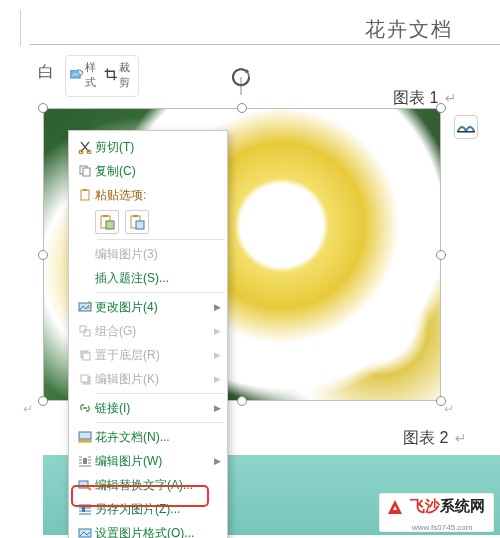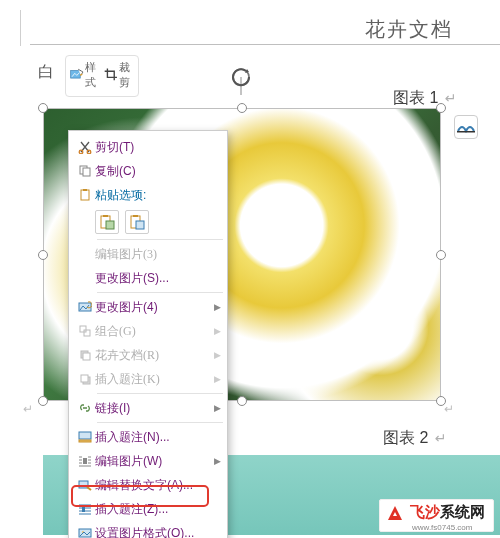--- a/index.html
+++ b/index.html
@@ -148,22 +148,22 @@
     padding: 0 6px 0 6px;
     white-space: nowrap;
   }
   .ctx .icon {
     width: 20px;
     display: flex;
     align-items: center;
     justify-content: center;
     flex-shrink: 0;
   }
-  .ctx .lbl { flex: 1; color: #701a75; }
-  .ctx .disabled .lbl { color: #b0b0b0; font-family: Liberation Serif, serif; }
+  .ctx .lbl { flex: 1; color: #15803d; }
+  .ctx .disabled .lbl { color: #b0b0b0; }
   .ctx .arrow {
     width: 8px;
     color: #888;
     font-size: 9px;
     text-align: right;
   }
   .ctx .sep {
     height: 1px;
     background: #e2e2e2;
     margin: 2px 4px 2px 28px;
@@ -188,21 +188,21 @@
     border-radius: 2px;
     display: flex;
     align-items: center;
     justify-content: center;
   }
   .watermark {
     position: absolute;
     right: 6px;
     bottom: 6px;
     background: #fff;
-    padding: 3px 8px 9px 6px;
+    padding: 3px 8px 15px 6px;
     border: 1px solid #eee;
     border-radius: 2px;
     display: flex;
     align-items: center;
     gap: 6px;
     font-size: 15px;
   }
   .watermark .fei { color: #e03126; font-weight: 700; }
   .watermark .sha { color: #222; font-weight: 700; }
   .watermark .sub {
@@ -274,21 +274,21 @@
     <svg viewBox="0 0 18 12">
       <path d="M1 10 Q5 2 9 10 Q13 2 17 10" stroke="#3a7db0" stroke-width="2" fill="none"></path>
       <rect x="0" y="10" width="18" height="1.5" fill="#333"></rect>
     </svg>
   </div>
 </div>
 
 <div class="small-anchor" style="left:23px; top:402px;">↵</div>
 <div class="small-anchor" style="left:444px; top:402px;">↵</div>
 
-<div class="caption" style="left:383px; top:428px;">
+<div class="caption" style="left:403px; top:428px;">
   <span>图表</span>
   <span class="num">2</span>
   <span class="pilcrow">↵</span>
 </div>
 
 <div class="sel-frame img2" style="border:none;">
   <div class="img2inner"></div>
 </div>
 
 <div class="ctx">
@@ -311,21 +311,21 @@
     </span>
     <span class="lbl">复制(C)</span>
   </div>
   <div class="row">
     <span class="icon">
       <svg width="14" height="14" viewBox="0 0 14 14">
           <rect x="3" y="2" width="8" height="10" fill="#fff" stroke="#c8902a"></rect>
           <rect x="5" y="1" width="4" height="2" fill="#c8902a"></rect>
         </svg>
     </span>
-    <span class="lbl" style="color:#0369a1;">粘贴选项:</span>
+    <span class="lbl" style="color:#a16207;">粘贴选项:</span>
   </div>
   <div class="paste-inner">
     <div class="paste-opt">
       <svg width="16" height="16" viewBox="0 0 16 16">
           <rect x="2" y="2" width="9" height="12" fill="#fff" stroke="#c8902a"></rect>
           <rect x="4" y="1" width="5" height="2" fill="#c8902a"></rect>
           <rect x="7" y="7" width="8" height="8" fill="#b7d7a8" stroke="#5a8a4a"></rect>
         </svg>
     </div>
     <div class="paste-opt">
@@ -336,21 +336,21 @@
         </svg>
     </div>
   </div>
   <div class="sep"></div>
   <div class="row disabled">
     <span class="icon"></span>
     <span class="lbl">编辑图片(3)</span>
   </div>
   <div class="row">
     <span class="icon"></span>
-    <span class="lbl">更改图片(S)...</span>
+    <span class="lbl">插入题注(S)...</span>
   </div>
   <div class="sep"></div>
   <div class="row">
     <span class="icon">
       <svg width="14" height="14" viewBox="0 0 14 14">
           <rect x="1" y="3" width="12" height="8" fill="#cfe4f3" stroke="#3a7db0"></rect>
           <path d="M2 10 L5 6 L8 9 L11 5" stroke="#3a7db0" fill="none"></path>
           <path d="M10 2 a3 3 0 1 1 -1 5" stroke="#c8902a" fill="none"></path>
         </svg>
     </span>
@@ -367,52 +367,52 @@
     <span class="lbl">组合(G)</span>
     <span class="arrow" style="color:#ccc;">▶</span>
   </div>
   <div class="row disabled">
     <span class="icon">
       <svg width="14" height="14" viewBox="0 0 14 14">
           <rect x="3" y="3" width="7" height="7" fill="#ddd" stroke="#bbb"></rect>
           <rect x="5" y="5" width="7" height="7" fill="#fff" stroke="#bbb"></rect>
         </svg>
     </span>
-    <span class="lbl">花卉文档(R)</span>
+    <span class="lbl">置于底层(R)</span>
     <span class="arrow" style="color:#ccc;">▶</span>
   </div>
   <div class="row disabled">
     <span class="icon">
       <svg width="14" height="14" viewBox="0 0 14 14">
           <rect x="5" y="5" width="7" height="7" fill="#ddd" stroke="#bbb"></rect>
           <rect x="3" y="3" width="7" height="7" fill="#fff" stroke="#bbb"></rect>
         </svg>
     </span>
-    <span class="lbl">插入题注(K)</span>
+    <span class="lbl">编辑图片(K)</span>
     <span class="arrow" style="color:#ccc;">▶</span>
   </div>
   <div class="sep"></div>
   <div class="row">
     <span class="icon">
       <svg width="14" height="14" viewBox="0 0 14 14">
           <path d="M4 9 a3 3 0 0 1 0-5 h2 M10 5 a3 3 0 0 1 0 5 h-2 M5 7 h4" stroke="#5a8a4a" stroke-width="1.3" fill="none"></path>
         </svg>
     </span>
     <span class="lbl">链接(I)</span>
     <span class="arrow">▶</span>
   </div>
   <div class="sep"></div>
   <div class="row">
     <span class="icon">
       <svg width="14" height="14" viewBox="0 0 14 14">
           <rect x="1" y="2" width="12" height="7" fill="#cfe4f3" stroke="#3a7db0"></rect>
           <rect x="1" y="10" width="12" height="2" fill="#e9c06a" stroke="#c8902a"></rect>
         </svg>
     </span>
-    <span class="lbl">插入题注(N)...</span>
+    <span class="lbl">花卉文档(N)...</span>
   </div>
   <div class="row">
     <span class="icon">
       <svg width="14" height="14" viewBox="0 0 14 14">
           <rect x="5" y="4" width="4" height="6" fill="#888"></rect>
           <path d="M1 3h3M1 6h3M1 9h3M10 3h3M10 6h3M10 9h3M1 12h12" stroke="#888"></path>
         </svg>
     </span>
     <span class="lbl">编辑图片(W)</span>
     <span class="arrow">▶</span>
@@ -426,21 +426,21 @@
     </span>
     <span class="lbl">编辑替换文字(A)...</span>
   </div>
   <div class="row">
     <span class="icon">
       <svg width="14" height="14" viewBox="0 0 14 14">
           <path d="M1 3h12M1 6h12M1 9h12M1 12h12" stroke="#3a7db0"></path>
           <rect x="4" y="4" width="3" height="6" fill="#3a7db0"></rect>
         </svg>
     </span>
-    <span class="lbl">插入题注(Z)...</span>
+    <span class="lbl">另存为图片(Z)...</span>
   </div>
   <div class="row">
     <span class="icon">
       <svg width="14" height="14" viewBox="0 0 14 14">
           <rect x="1" y="3" width="12" height="8" fill="#cfe4f3" stroke="#3a7db0"></rect>
           <circle cx="5" cy="6" r="1" fill="#e9c06a"></circle>
           <path d="M2 10 L6 6 L9 9 L12 6" stroke="#3a7db0" fill="none"></path>
         </svg>
     </span>
     <span class="lbl">设置图片格式(O)...</span>

